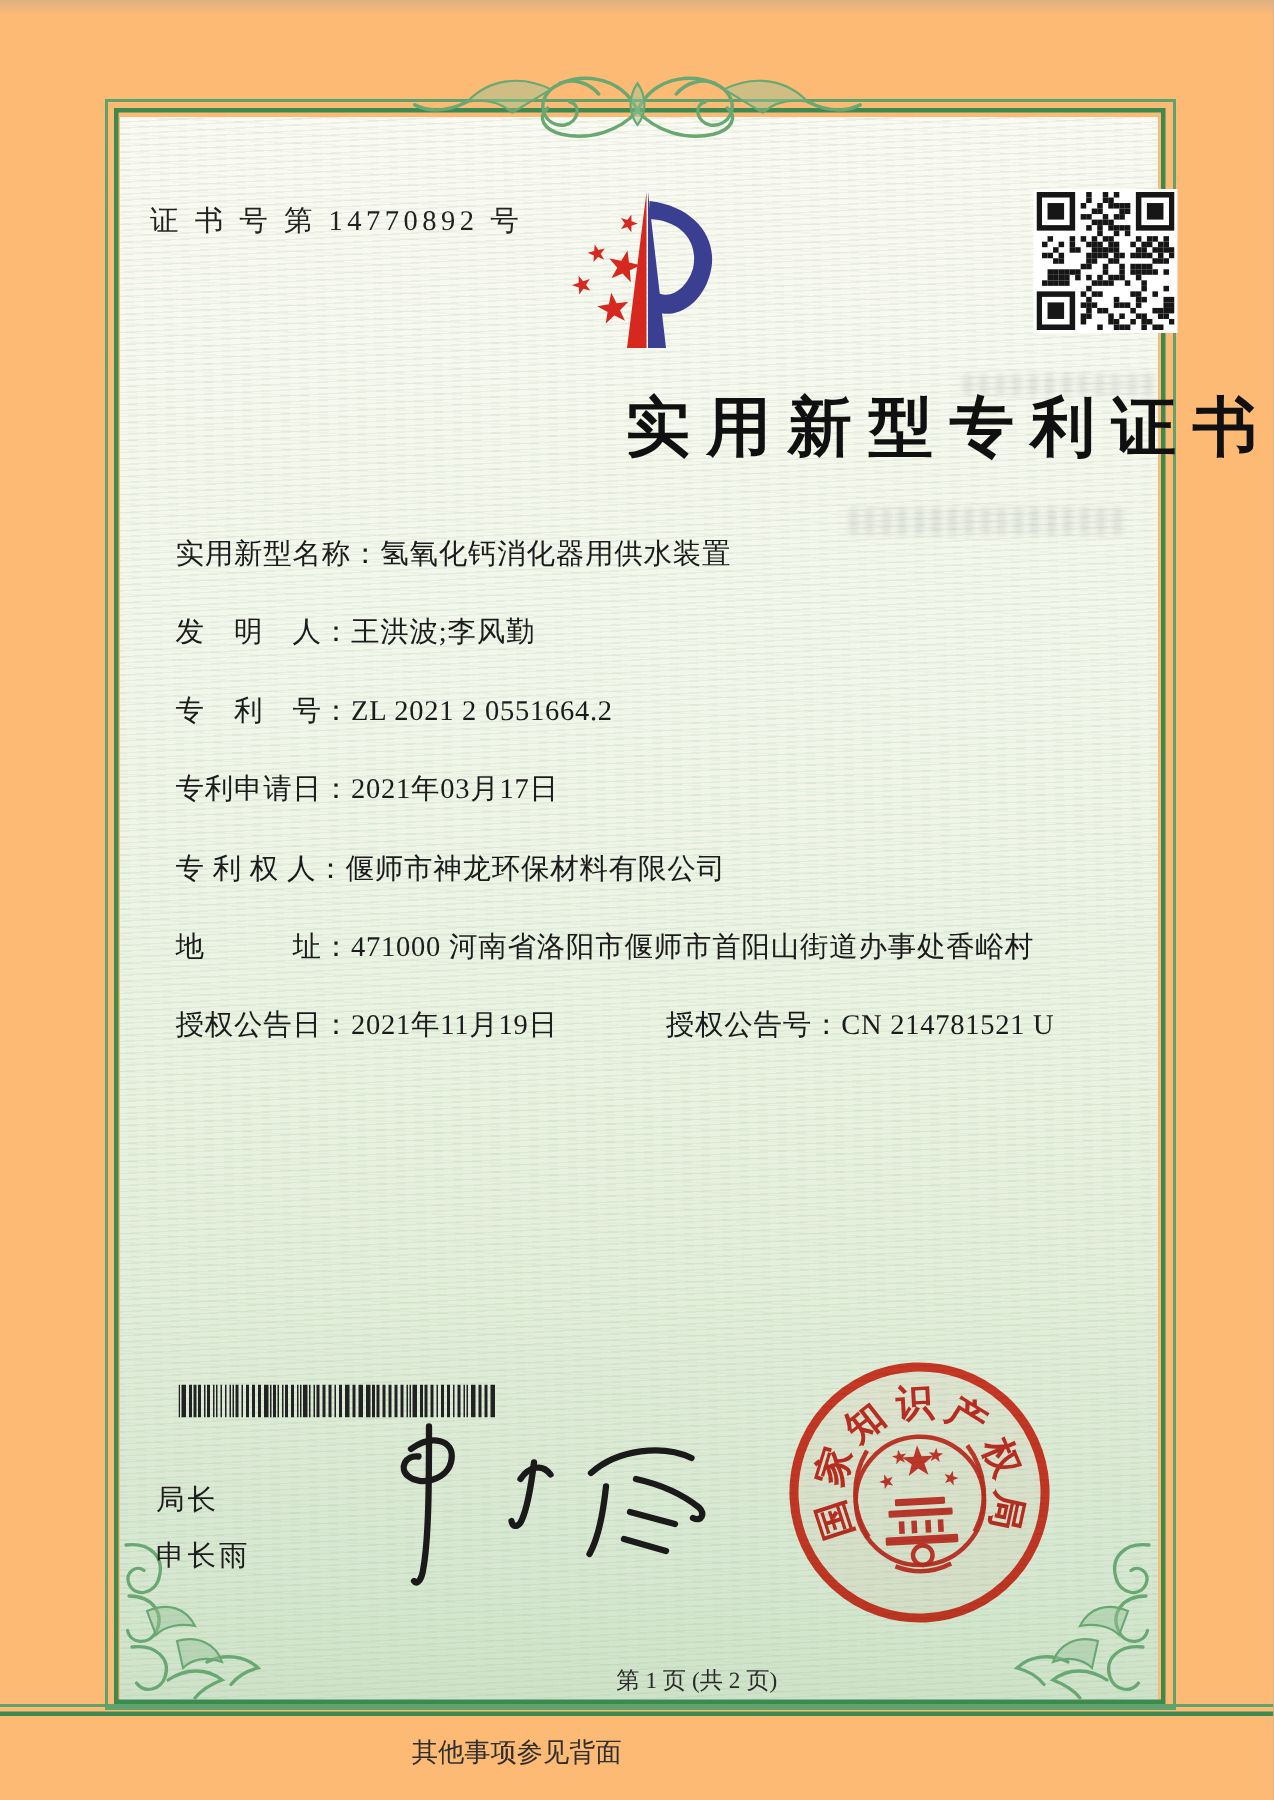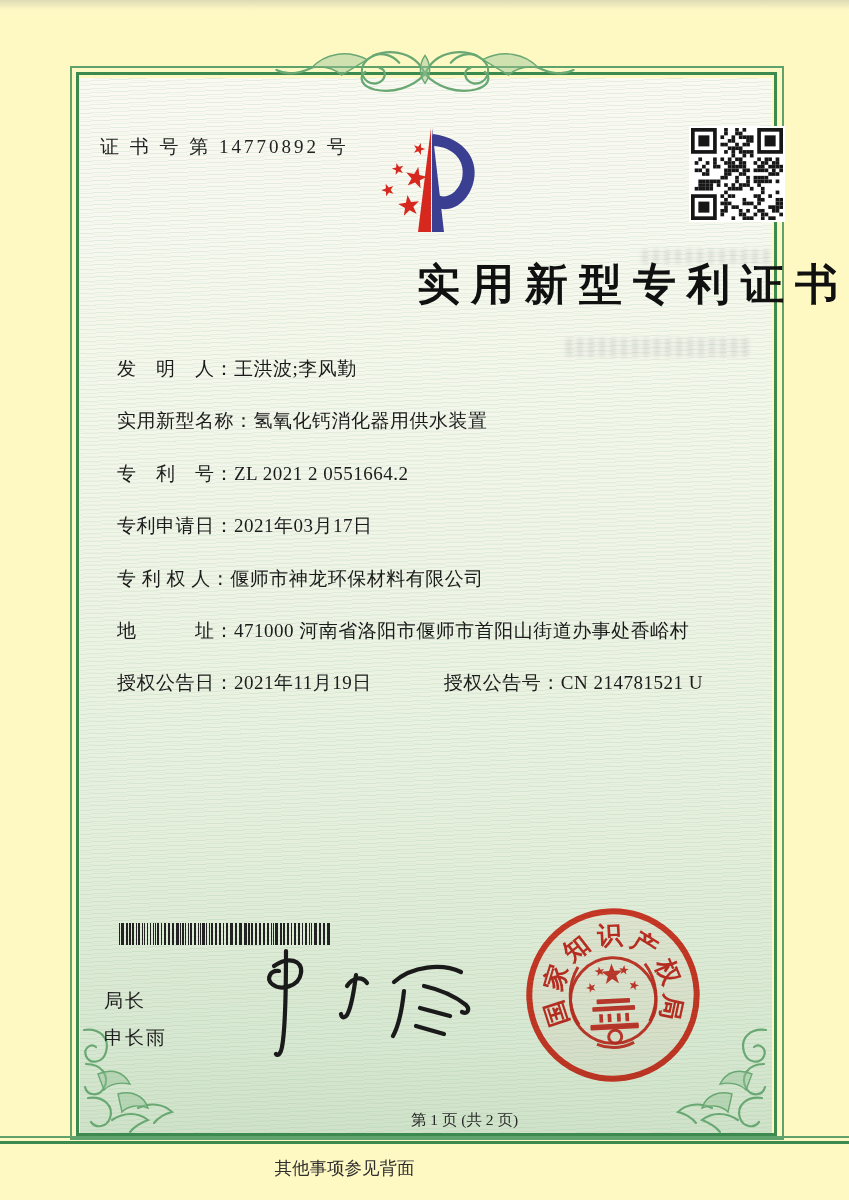--- a/index.html
+++ b/index.html
@@ -8,21 +8,21 @@
     --c-orn:#69a873;
     --c-seal:#d5281e;
     --c-logo-red:#d7281f;
     --c-logo-blue:#3b3f91;
     --c-ink:#1d1d1d;
   }
   html,body{margin:0;padding:0;}
   body{background:#888;font-family:"Liberation Serif","DejaVu Serif",serif;}
   .page{
     position:relative;width:849px;height:1200px;margin:0 auto;
-    background:#fef9c3;overflow:hidden;color:var(--c-ink);
+    background:#fdba74;overflow:hidden;color:var(--c-ink);
   }
   .page::before{content:"";position:absolute;left:0;top:0;width:100%;height:10px;
     background:linear-gradient(180deg,rgba(160,160,155,.35),rgba(160,160,155,0));pointer-events:none;}
 
   
   .inner-bg{
     position:absolute;left:80px;top:78px;width:692px;height:1058px;
     background:
       repeating-linear-gradient(177deg,rgba(255,255,255,0) 0 3px,rgba(120,180,125,.12) 3px 4px),
       repeating-linear-gradient(183deg,rgba(255,255,255,0) 0 5px,rgba(140,190,145,.07) 5px 6px),
@@ -349,24 +349,24 @@
       <rect x="7.2" y="72" width="10.8" height="10.8" fill="#161616"></rect>
     </svg>
 
   <div class="title">实用新型专利证书</div>
 
   <div class="smudge smudge-1"></div>
   <div class="smudge smudge-2"></div>
 
   <div class="fields">
     <div class="field-row">
+      <span class="lbl">实用新型名称：</span><span class="val">氢氧化钙消化器用供水装置</span>
+    </div>
+    <div class="field-row">
       <span class="lbl">发　明　人：</span><span class="val">王洪波;李风勤</span>
-    </div>
-    <div class="field-row">
-      <span class="lbl">实用新型名称：</span><span class="val">氢氧化钙消化器用供水装置</span>
     </div>
     <div class="field-row">
       <span class="lbl">专　利　号：</span><span class="val">ZL 2021 2 0551664.2</span>
     </div>
     <div class="field-row">
       <span class="lbl">专利申请日：</span><span class="val">2021年03月17日</span>
     </div>
     <div class="field-row">
       <span class="lbl">专 利 权 人：</span><span class="val">偃师市神龙环保材料有限公司</span>
     </div>

